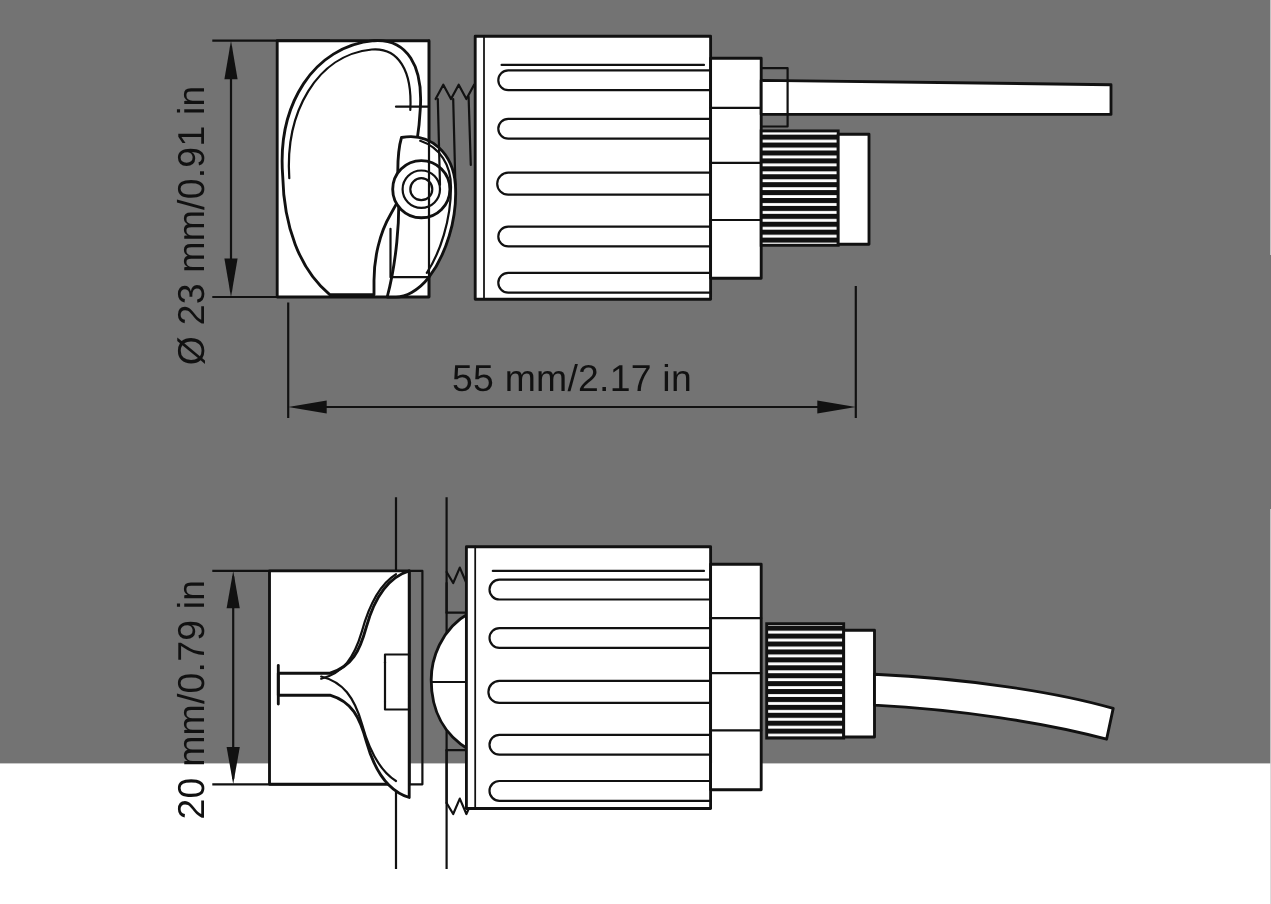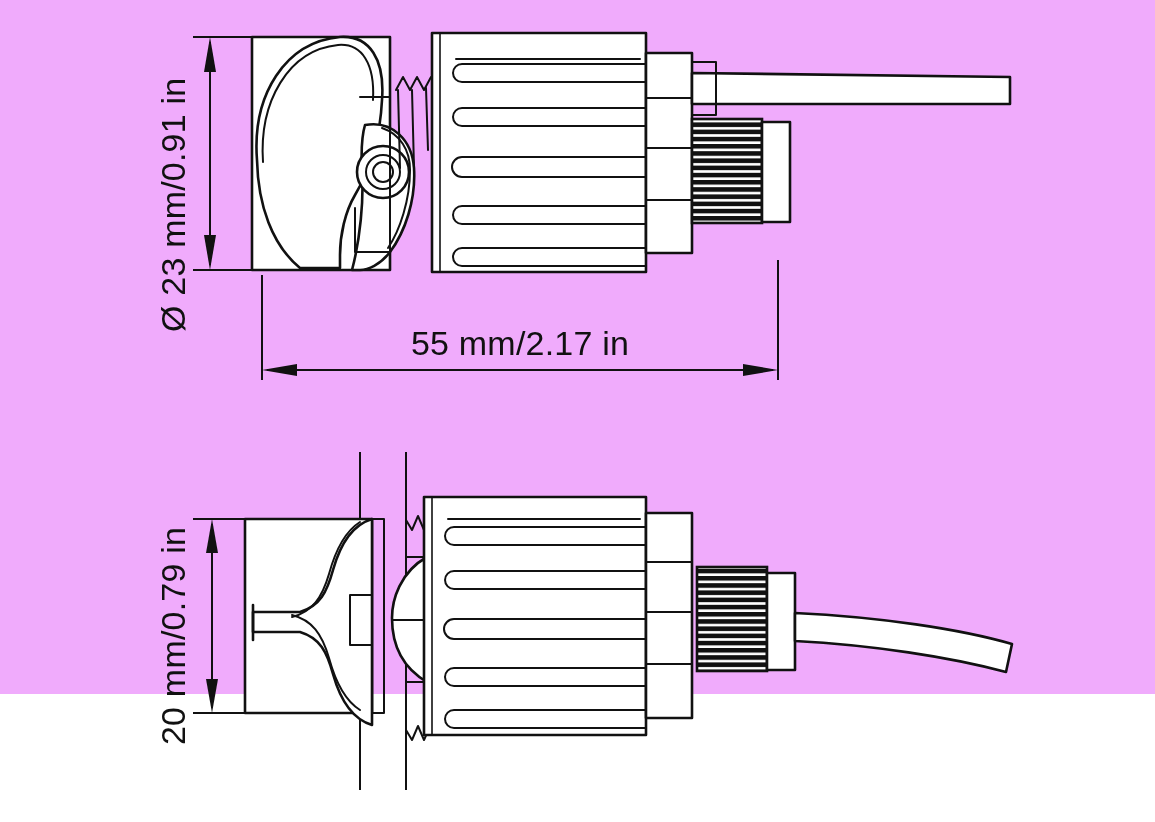--- a/index.html
+++ b/index.html
@@ -10,21 +10,21 @@
   body {
     width: 1155px;
     height: 822px;
     font-family: "Liberation Sans", sans-serif;
     overflow: hidden;
   }
   #drawing-root {
     position: relative;
     width: 1155px;
     height: 694px;
-    background: #f0abfc;
+    background: #737373;
     text-decoration: underline;
   }
   svg.cad {
     display: block;
     width: 1155px;
     height: 822px;
   }
   .outline {
     fill: #ffffff;
     stroke: #111111;

